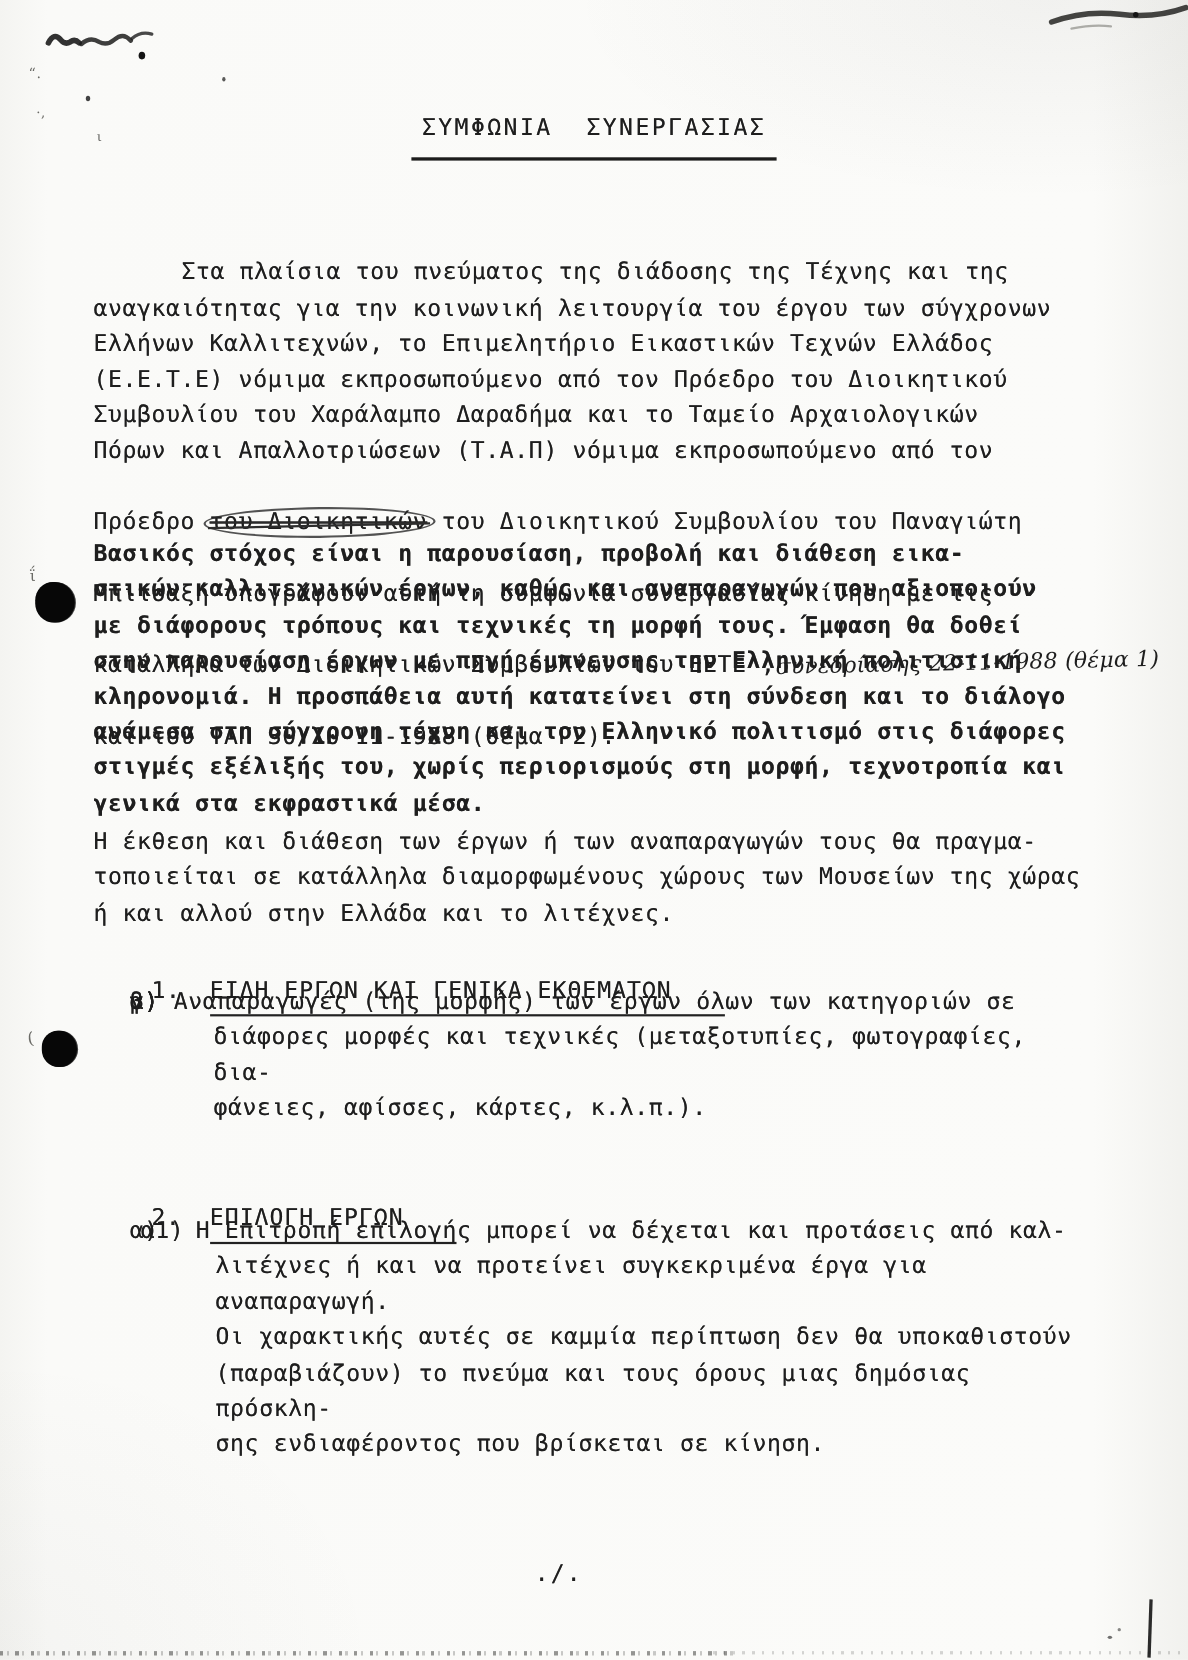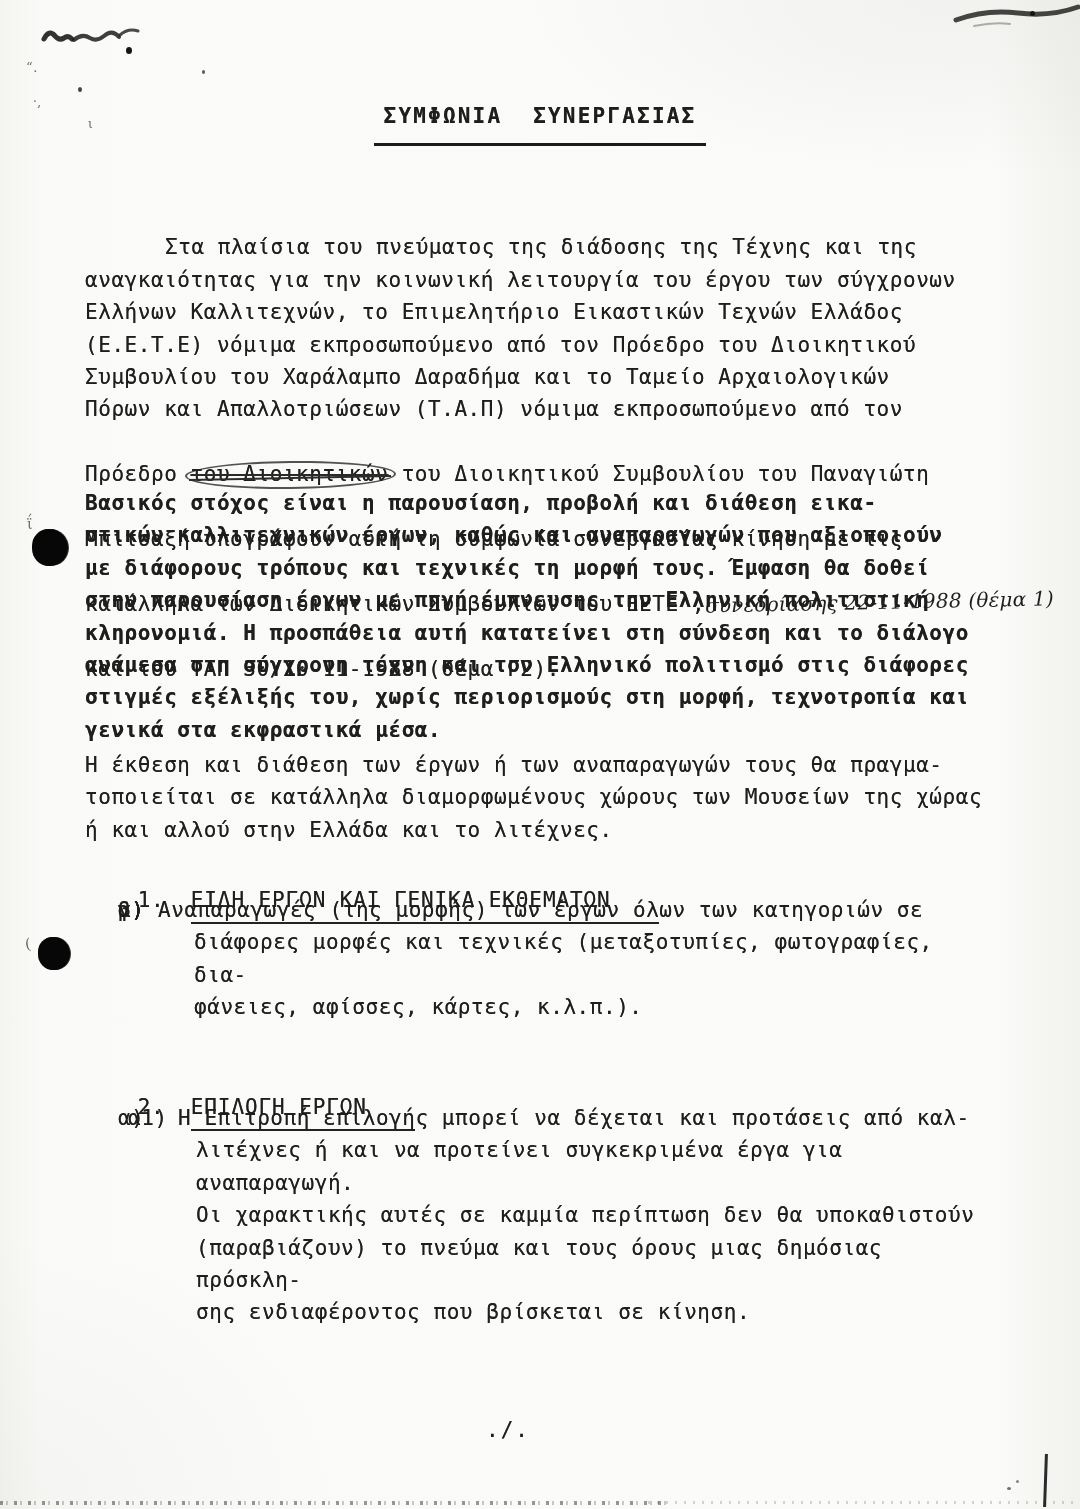--- a/index.html
+++ b/index.html
@@ -12,21 +12,21 @@
       linear-gradient(90deg, #f4f4f1 0%, #fafaf8 4%, #fbfbf9 92%, #f1f1ee 100%);
     font-family:"DejaVu Sans Mono", monospace;
     color:#1e1e1e;
     font-size:21px;
     letter-spacing:0.55px;
     line-height:32.4px;
     text-shadow:0 0 0.5px rgba(20,20,20,0.65);
   }
   .abs{position:absolute;}
   .content-block{left:85px;width:912px;}
-  .title-wrap{top:100px;left:0;width:100%;text-align:center;font-weight:bold;}
+  .title-wrap{top:100px;left:0;width:100%;text-align:center;}
   .doc-title{
     display:inline-block;
     letter-spacing:2.2px;word-spacing:16px;
     border-bottom:3px solid #1c1c1c;
     padding:0 10px 11px 10px;
   }
   .para{white-space:pre-line;}
   .para .first-indent{text-indent:80px;margin-top:32px;}
   .line{white-space:pre;}
   .struck{

